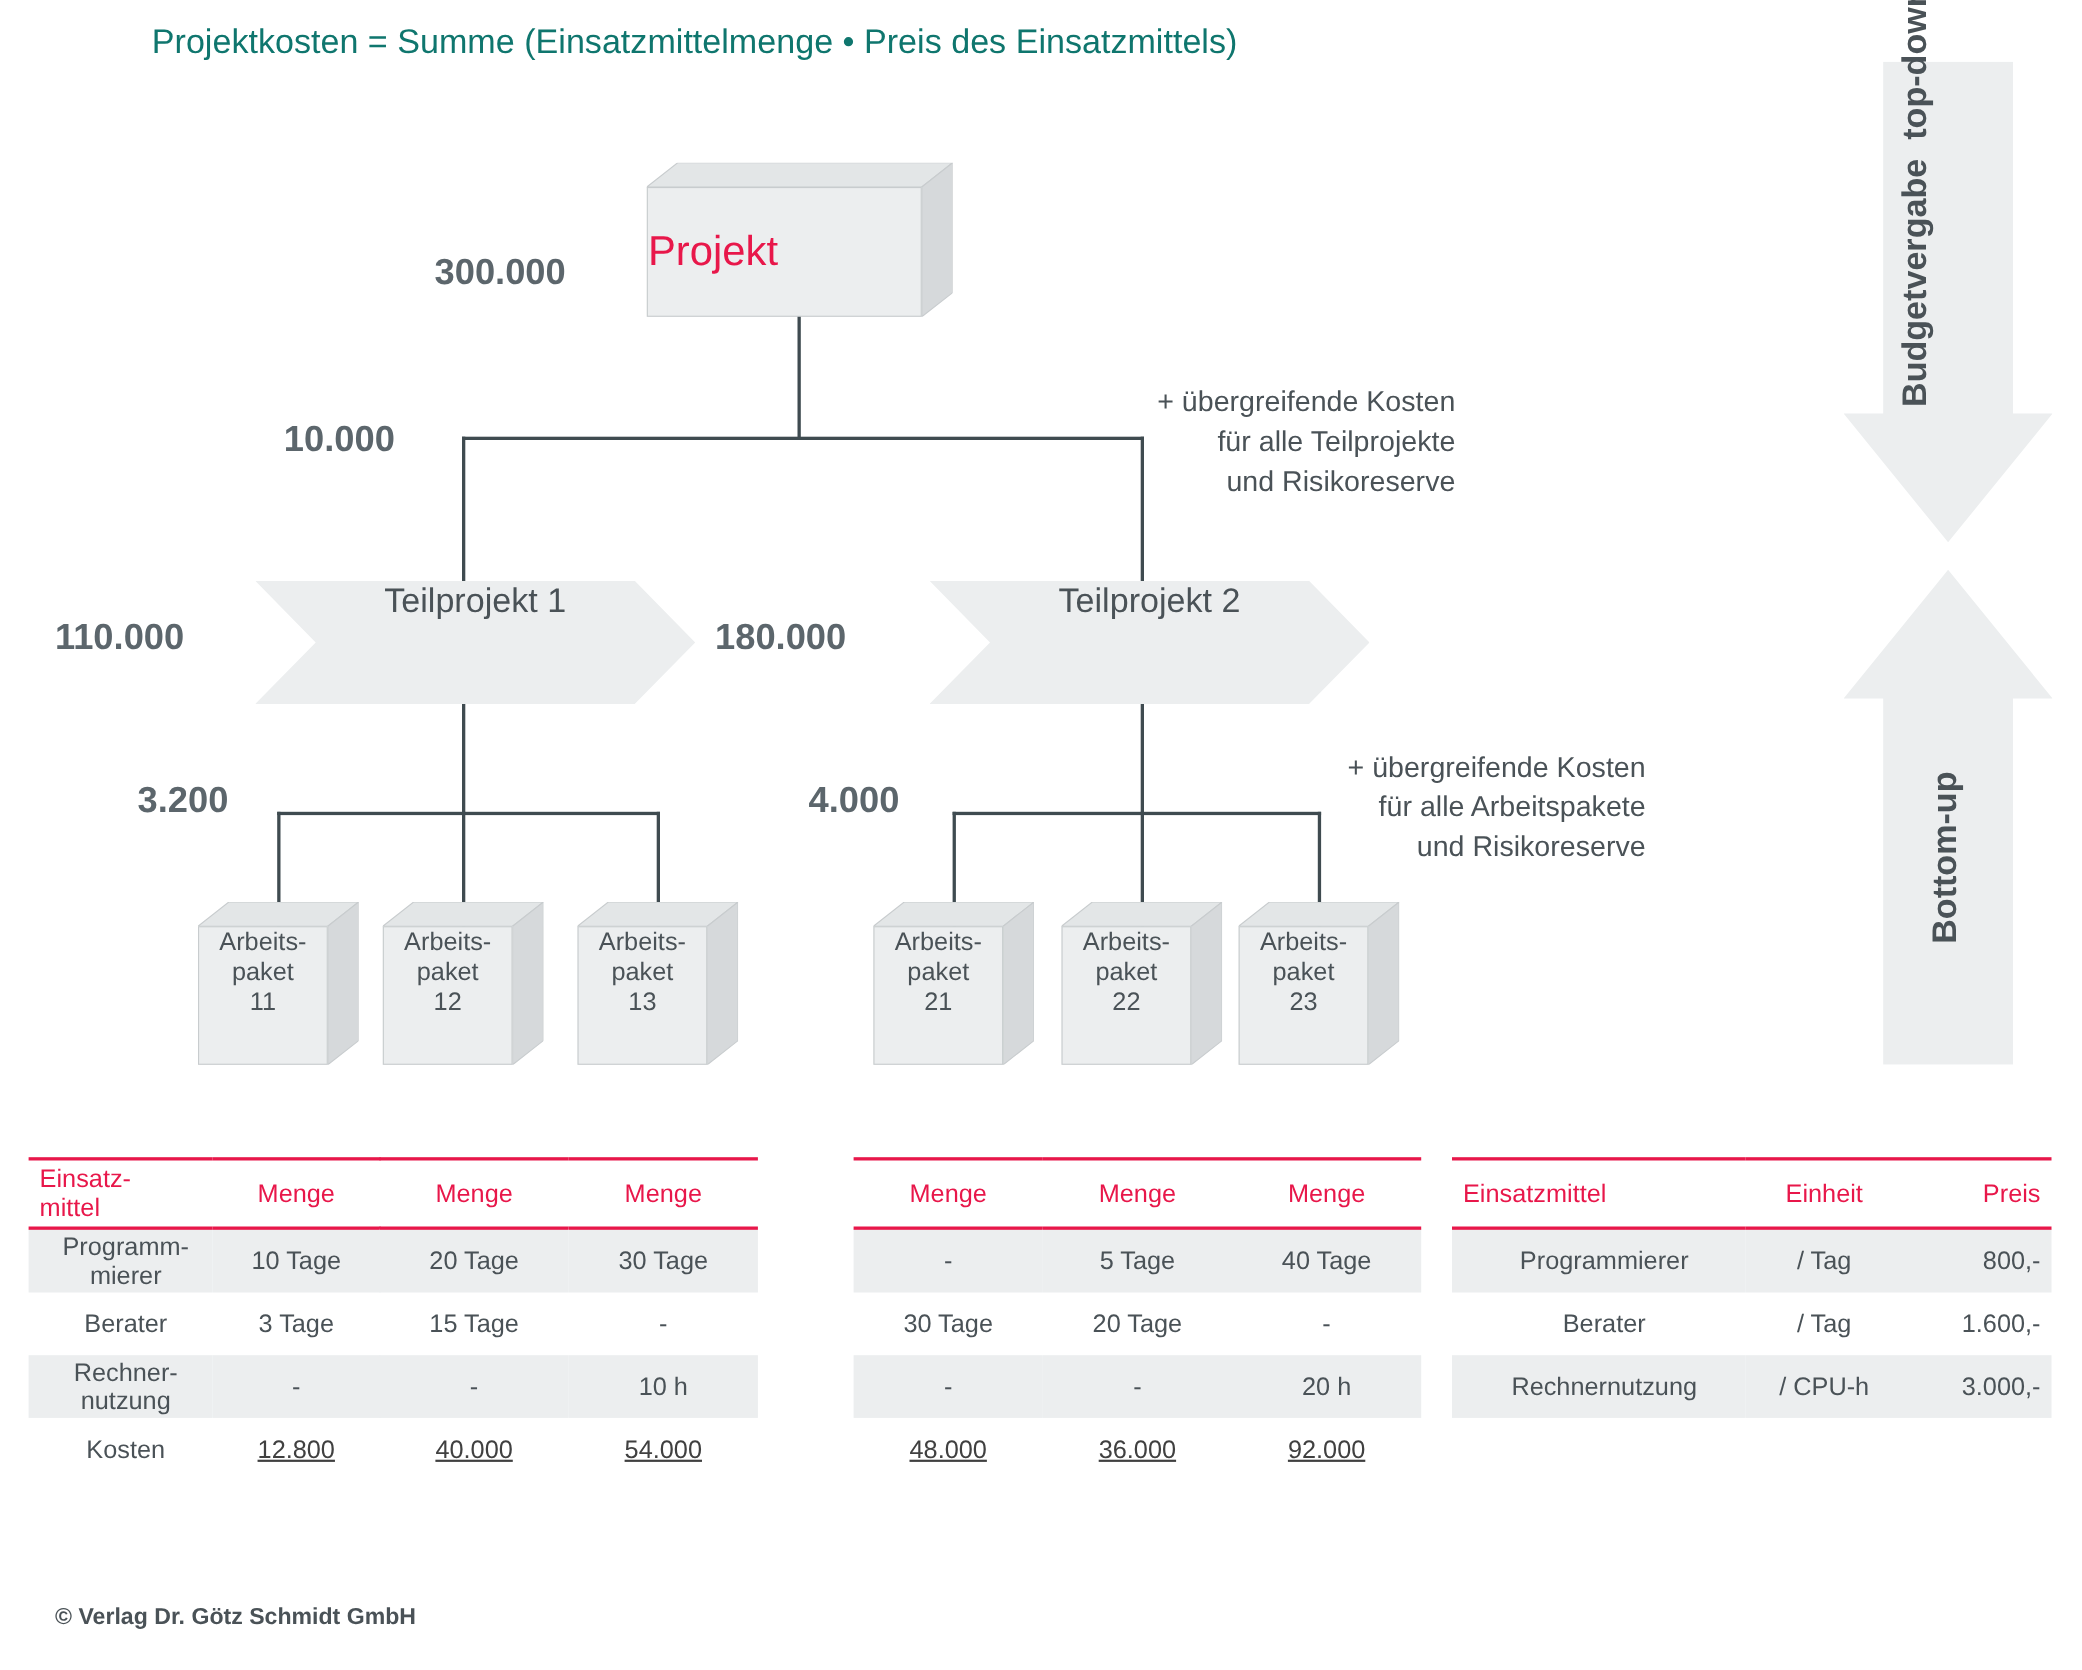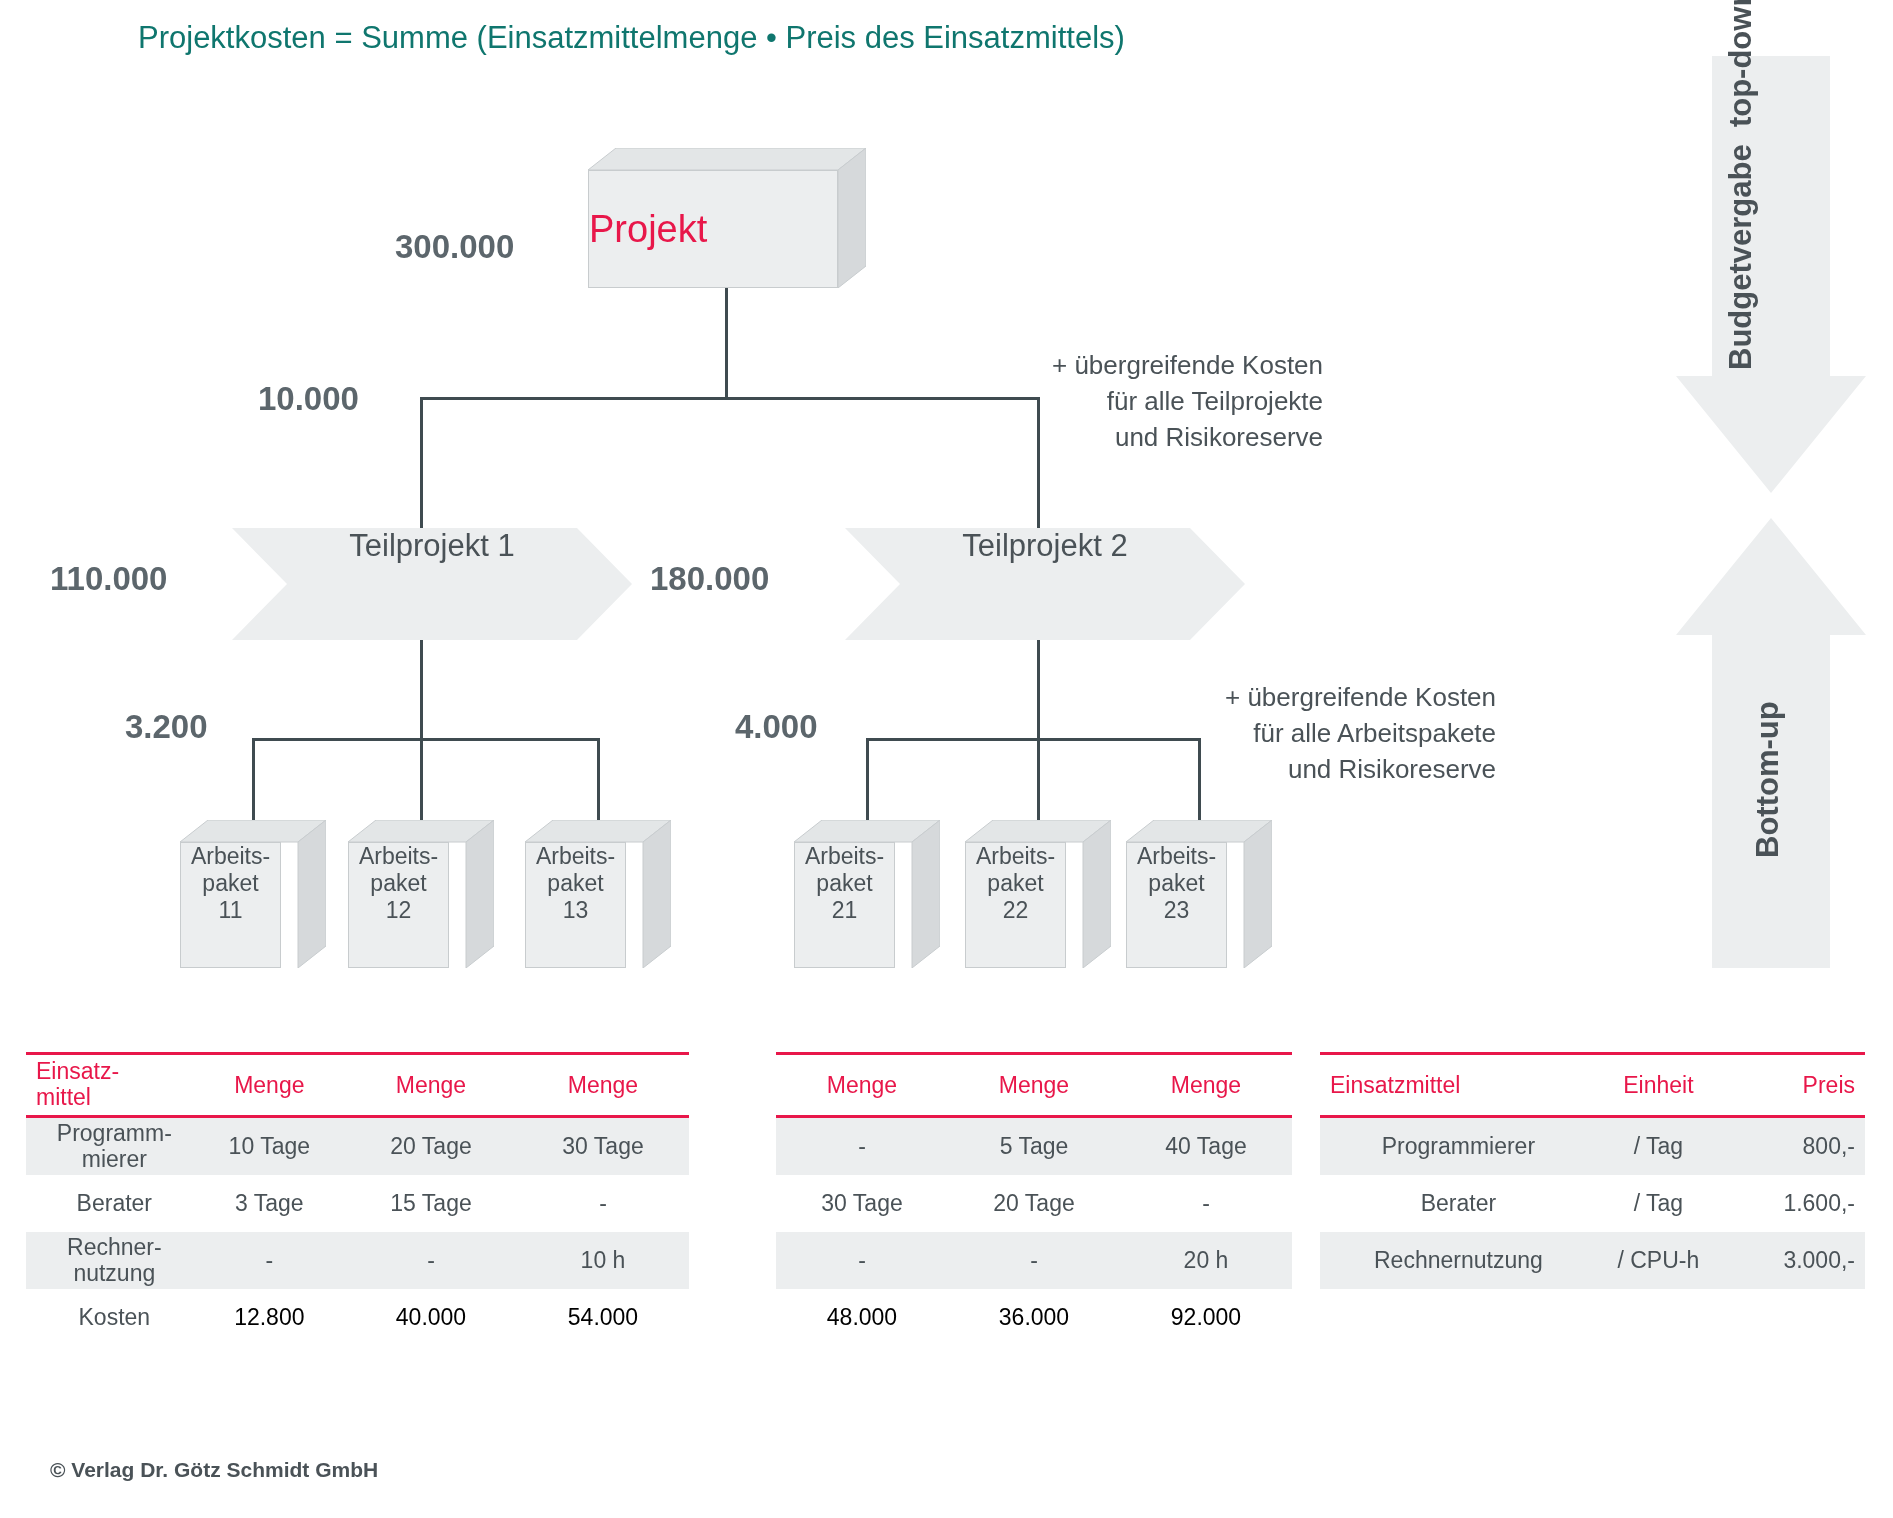--- a/index.html
+++ b/index.html
@@ -97,21 +97,21 @@
   }
 
   
   .wp {
     position: absolute;
     width: 146px;
     height: 148px;
   }
   .wp .face {
     top: 22px;
-    width: 101px;
+    width: 118px;
     height: 126px;
     flex-direction: column;
     line-height: 1.18;
     font-size: 23px;
     color: #4a5257;
   }
 
   
   .line {
     position: absolute;
@@ -164,21 +164,21 @@
     vertical-align: middle;
     height: 57px;
   }
   .tbl .hdr {
     color: #e8174a;
     border-top: 3px solid #e8174a;
     border-bottom: 3px solid #e8174a;
     height: 60px;
   }
   .shade { background: #eceeef; }
-  .cost { color: #000000; }
+  .cost { color: #404040; text-decoration: underline; }
   .lbl-left { text-align: left; padding-left: 10px !important; }
   .two-line { line-height: 1.12; }
 
   .copyright {
     position: absolute;
     left: 50px;
     top: 1458px;
     font-size: 21px;
     font-weight: bold;
     color: #4a5257;

